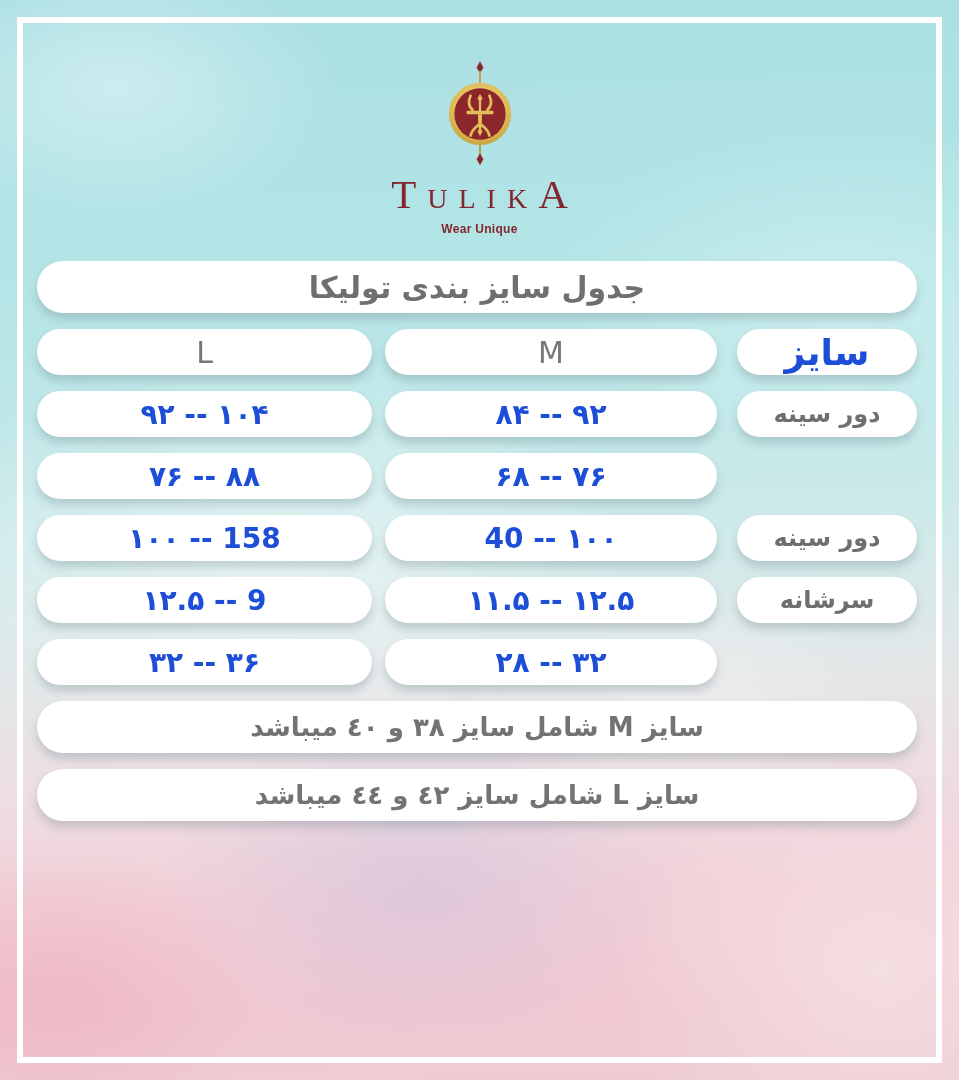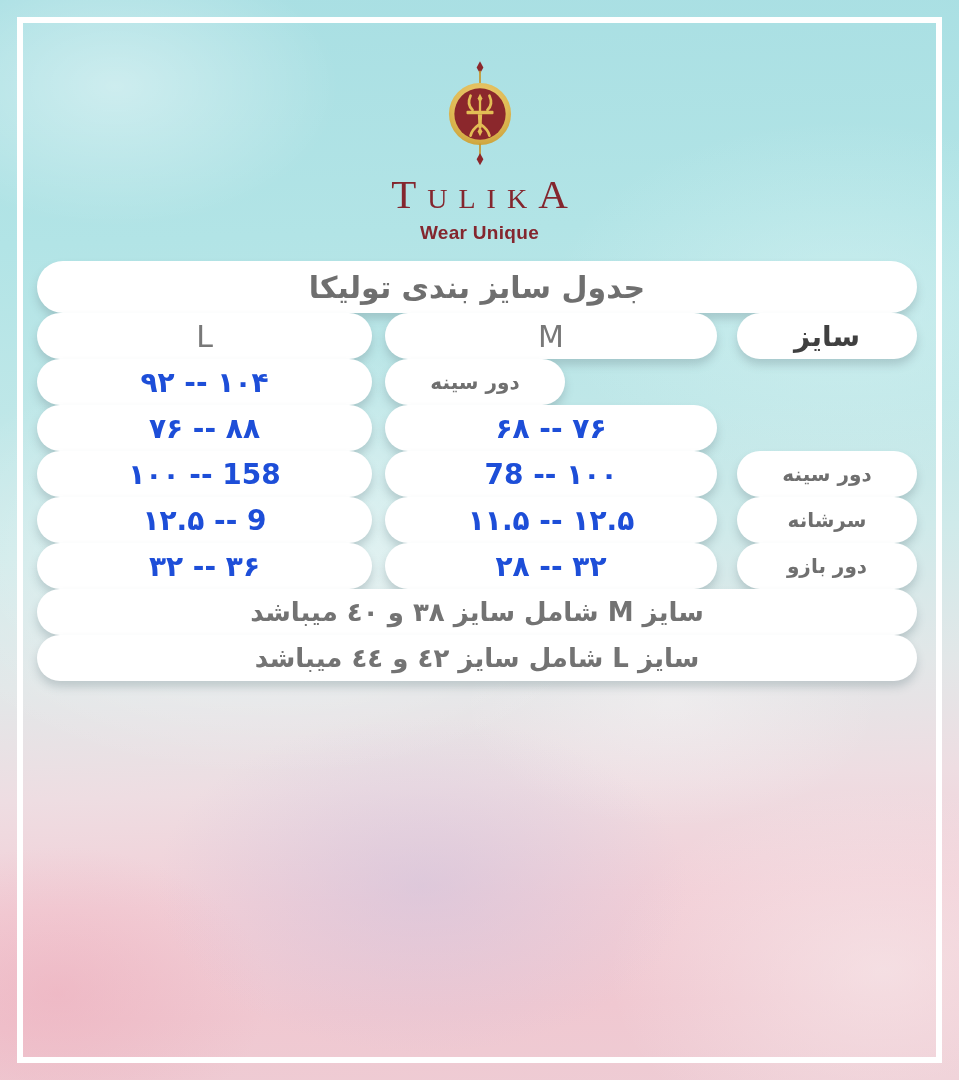--- a/index.html
+++ b/index.html
@@ -36,44 +36,44 @@
   .logo-svg{display:block;}
   .wordmark{
     display:flex;align-items:baseline;gap:11px;
     color:#84262e;font-family:"Liberation Serif","DejaVu Serif",serif;
     margin-top:6px;line-height:1;
   }
   .wordmark .lg{font-size:41px;}
   .wordmark .sm{font-size:28px;}
   .tagline{
     color:#84262e;font-family:"Liberation Sans","DejaVu Sans",sans-serif;
-    font-weight:bold;font-size:19px;margin-top:7px;letter-spacing:0.3px;
+    font-weight:bold;font-size:12px;margin-top:7px;letter-spacing:0.3px;
   }
 
   
   .table-block{
     position:absolute;top:261px;left:37px;width:880px;
-    display:flex;flex-direction:column;
+    display:flex;flex-direction:column;gap:16px;
   }
   .pill{
     background:#ffffff;border-radius:26px;
     box-shadow:0 6px 9px rgba(104,126,133,0.30);
     display:flex;align-items:center;justify-content:center;
     color:#6f6f6f;font-weight:bold;
   }
   .pill-title{height:52px;font-size:30px;direction:rtl;}
   .rowline{display:flex;height:46px;}
   .cell{height:46px;}
   .cell-l{width:335px;margin-right:13px;}
   .cell-m{width:332px;margin-right:20px;}
-  .cell-label{width:180px;direction:rtl;font-size:20px;}
+  .cell-label{width:180px;direction:rtl;font-size:24px;}
   .cell-head{font-size:30px;font-weight:normal;color:#787878;}
-  .cell-head.fa{font-weight:bold;color:#404040;font-size:28px;}
+  .cell-head.fa{font-weight:bold;color:#1d4ed8;font-size:36px;}
   .num{direction:ltr;font-size:28px;color:#1d4ed8;letter-spacing:1px;}
-  .pill-note{height:46px;font-size:26px;direction:rtl;color:#737373;text-align:center;}
+  .pill-note{height:52px;font-size:26px;direction:rtl;color:#737373;text-align:center;}
 </style>
 </head>
 <body>
 
 <div class="canvas">
   <div class="frame"></div>
 
   <div class="content">
 
     <div class="logo-block">
@@ -126,43 +126,43 @@
       <div class="pill pill-title">جدول سایز بندی تولیکا</div>
 
       <div class="rowline">
         <div class="pill cell cell-l cell-head">L</div>
         <div class="pill cell cell-m cell-head">M</div>
         <div class="pill cell cell-label cell-head fa">سایز</div>
       </div>
 
       <div class="rowline">
         <div class="pill cell cell-l num">۹۲ -- ۱۰۴</div>
+        <div class="pill cell cell-m num">۸۴ -- ۹۲</div>
         <div class="pill cell cell-label">دور سینه</div>
       </div>
 
       <div class="rowline">
         <div class="pill cell cell-l num">۷۶ -- ۸۸</div>
         <div class="pill cell cell-m num">۶۸ -- ۷۶</div>
       </div>
 
       <div class="rowline">
         <div class="pill cell cell-l num">۱۰۰ -- 158</div>
-        <div class="pill cell cell-m num">78 -- ۱۰۰</div>
+        <div class="pill cell cell-m num">40 -- ۱۰۰</div>
         <div class="pill cell cell-label">دور سینه</div>
       </div>
 
       <div class="rowline">
         <div class="pill cell cell-l num">۱۲.۵ -- 9</div>
         <div class="pill cell cell-m num">۱۱.۵ -- ۱۲.۵</div>
         <div class="pill cell cell-label">سرشانه</div>
       </div>
 
       <div class="rowline">
         <div class="pill cell cell-l num">۳۲ -- ۳۶</div>
         <div class="pill cell cell-m num">۲۸ -- ۳۲</div>
-        <div class="pill cell cell-label">دور بازو</div>
       </div>
 
       <div class="pill pill-note">سایز M شامل سایز ۳۸ و ٤٠ میباشد</div>
       <div class="pill pill-note">سایز L شامل سایز ٤٢ و ٤٤ میباشد</div>
     </div>
   </div>
 </div>
 
 </body></html>

